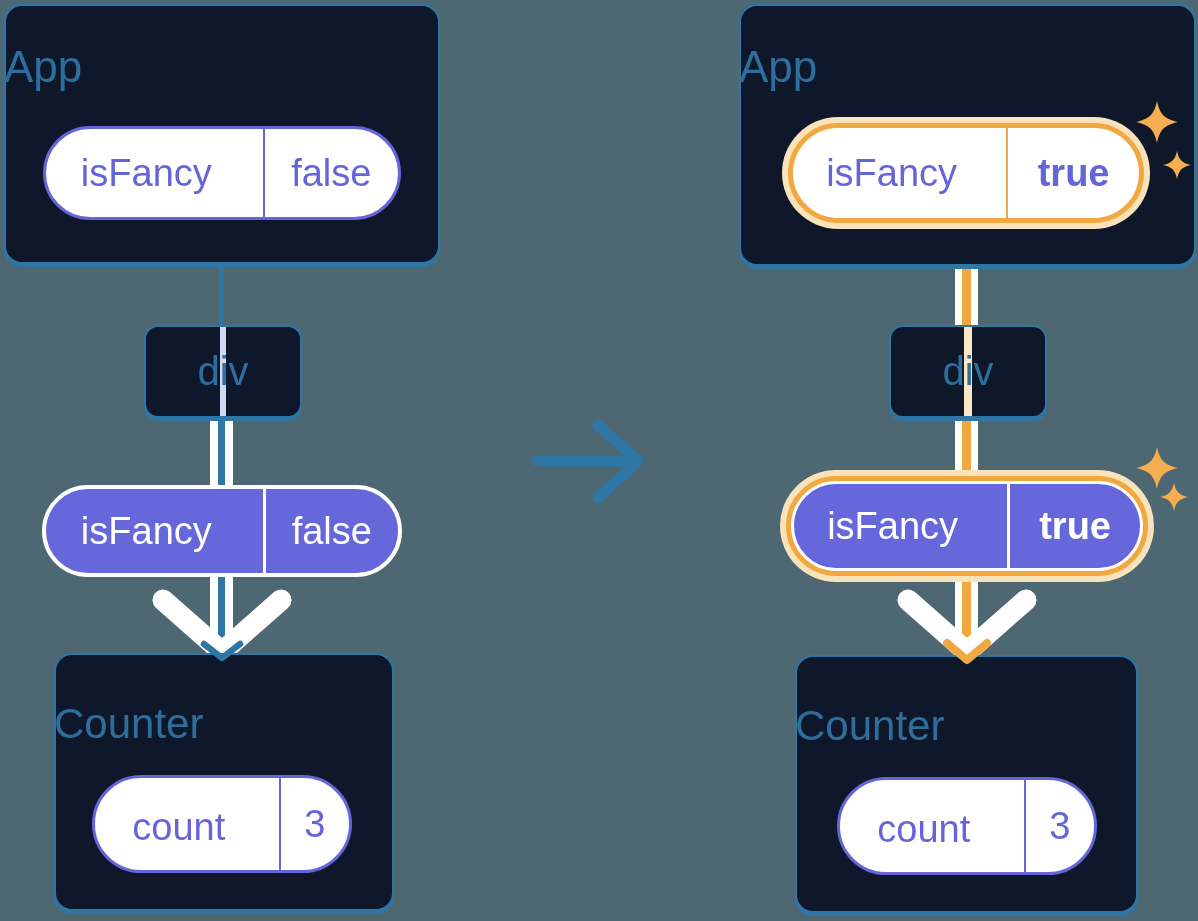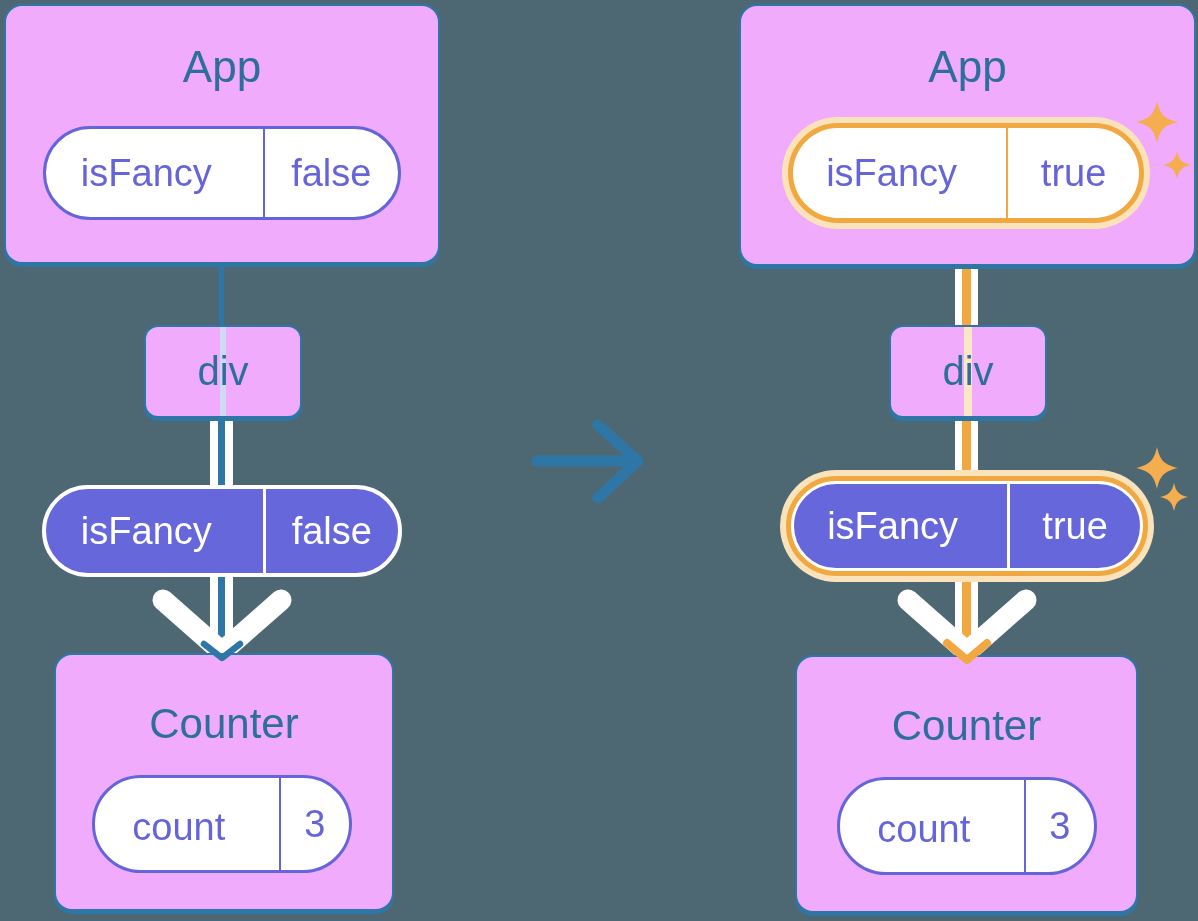--- a/index.html
+++ b/index.html
@@ -13,25 +13,25 @@
     --orange-glow:#FAE3BA;
     --orange-pale:#FBE7C6;
     --sparkle:#F5AE4F;
   }
   html,body{margin:0;padding:0;background:var(--bg);}
   .stage{
     position:relative;width:1198px;height:921px;background:var(--bg);
     font-family:"Liberation Sans",sans-serif;overflow:hidden;
   }
   .card{
-    position:absolute;background:#f0abfc;border:2px solid var(--blue);
+    position:absolute;background:#0f172a;border:2px solid var(--blue);
     border-radius:18px;box-shadow:0 3px 0 var(--blue);box-sizing:border-box;
   }
   .card-title{
-    position:absolute;left:0;right:0;text-align:center;
+    position:absolute;left:0;right:0;
     color:var(--blue-text);font-weight:500;
   }
   .vline{position:absolute;}
   .shaft{position:absolute;width:23px;background:#fff;}
   .shaft i{position:absolute;top:0;bottom:0;display:block;}
   .shaft.teal i{left:8px;width:7px;background:var(--blue);}
   .shaft.orange i{left:7px;width:9px;background:var(--orange);}
   .pill{
     position:absolute;display:flex;border-radius:999px;box-sizing:border-box;
     overflow:hidden;font-size:38px;
@@ -49,21 +49,21 @@
     padding:6px;box-sizing:border-box;
   }
   .fancy-ring{
     border-radius:999px;border:5px solid var(--orange);height:100%;
     box-sizing:border-box;overflow:hidden;
   }
   .fancy .pill{position:relative;width:100%;height:100%;border-radius:999px;}
   .fancy .pill.plain{background:#fff;color:var(--purple);}
   .fancy .pill.plain .val{border-left:2px solid var(--orange);}
   .fancy .pill.solid{border-width:3px;}
-  .bold{font-weight:400;}
+  .bold{font-weight:700;}
   .mid-line{position:absolute;left:50%;transform:translateX(-50%);top:0;bottom:0;}
   .divbox-label{
     position:relative;width:100%;height:100%;display:flex;align-items:center;
     justify-content:center;color:var(--blue-text);font-weight:500;font-size:40px;
   }
   svg{position:absolute;display:block;}
 </style>
 </head>
 <body>
 

